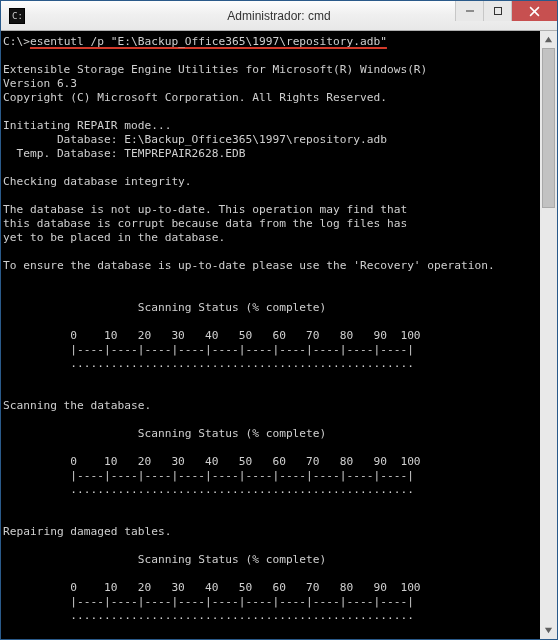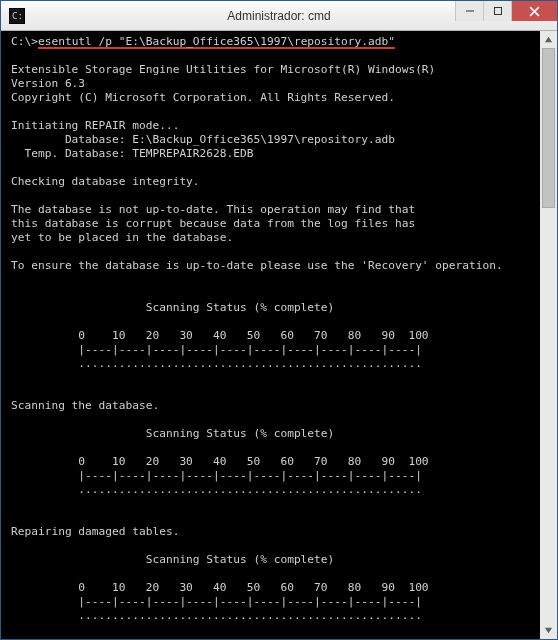--- a/index.html
+++ b/index.html
@@ -39,21 +39,21 @@
   .win-btn.min, .win-btn.max { background: #e8e8e8; color: #333; }
   .win-btn.close { background: #c75050; color: #fff; width: 46px; }
   .win-btn svg { display: block; }
   .terminal {
     flex: 1 1 auto;
     background: #000;
     color: #cfcfcf;
     font-family: Consolas, "Lucida Console", monospace;
     font-size: 11.2px;
     line-height: 1.25;
-    padding: 4px 6px 0 10px;
+    padding: 4px 6px 0 2px;
     white-space: pre;
     overflow: hidden;
     position: relative;
   }
   .prompt-line { color: #cfcfcf; }
   .cmd { text-decoration: underline; text-decoration-color: #d23a2a; text-decoration-thickness: 2px; text-underline-offset: 2px; }
   .scrollbar {
     position: absolute; right: 0; top: 30px; bottom: 0; width: 17px;
     background: #e9e9e9;
     display: flex; flex-direction: column; align-items: center;

